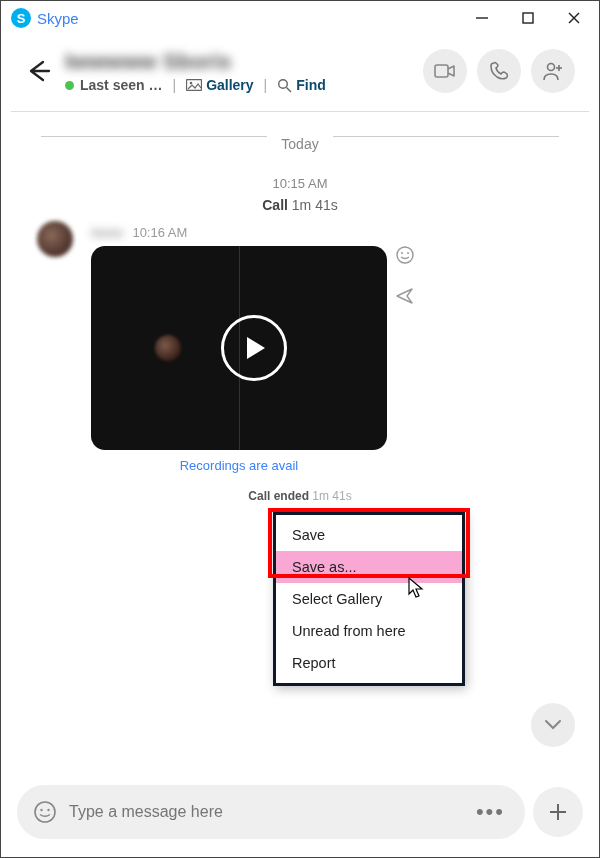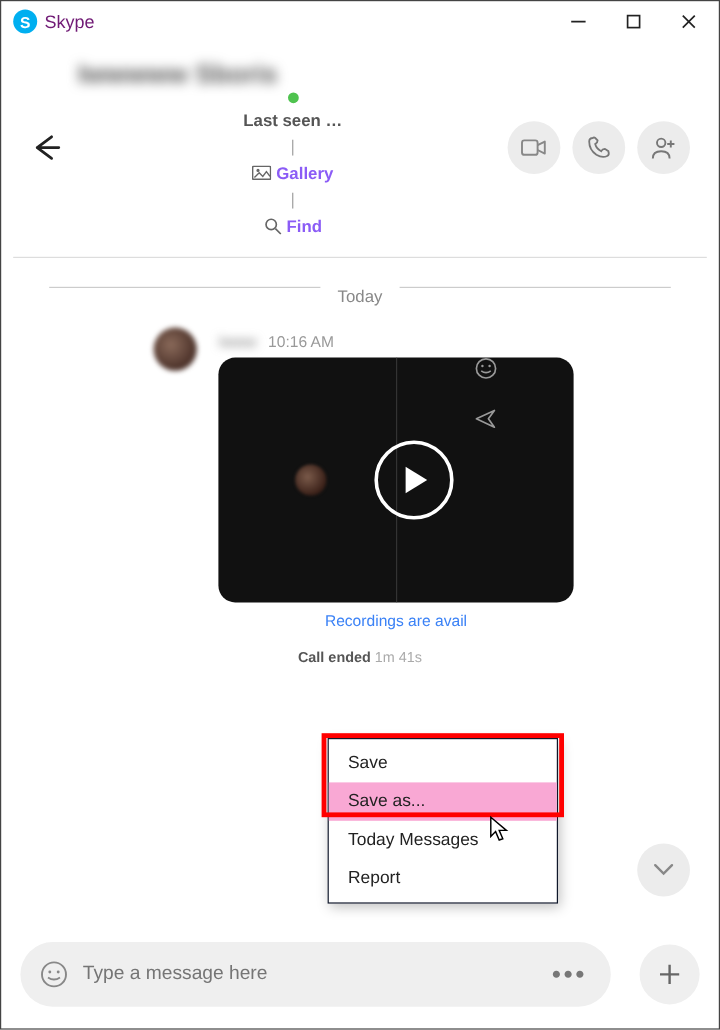--- a/index.html
+++ b/index.html
@@ -1,71 +1,71 @@
 <!DOCTYPE html>
 <html><head>
 <meta charset="utf-8">
 <style>
   * { box-sizing: border-box; margin: 0; padding: 0; font-family: -apple-system, "Segoe UI", Arial, sans-serif; }
   body { width: 600px; height: 858px; background: #fff; border: 1px solid #444; position: relative; overflow: hidden; }
   
   .titlebar { height: 34px; display: flex; align-items: center; padding: 0 10px; }
   .skype-logo { width: 20px; height: 20px; background:#00aff0; border-radius:50%; display:flex; align-items:center; justify-content:center; color:#fff; font-weight:bold; font-size:13px; margin-right:6px;}
-  .app-title { font-size: 15px; color:#701a75; }
+  .app-title { font-size: 15px; color:#3b82f6; }
   .win-controls { margin-left:auto; display:flex; gap:32px; padding-right:8px; color:#222; }
   .win-controls svg { display:block; }
 
   .header { padding: 14px 24px 14px 20px; display:flex; align-items:center; }
   .back-btn { width:34px; height:34px; display:flex; align-items:center; justify-content:center; margin-right:10px; }
   .contact-block { flex:1; }
   .contact-name { color:#555; font-size:22px; font-weight:600; filter: blur(5px); }
-  .status-line { display:flex; align-items:center; gap:6px; margin-top:2px; font-size:14px; color:#555;flex-direction:column; }
+  .status-line { display:flex; align-items:center; gap:6px; margin-top:2px; font-size:14px; color:#555; }
   .status-dot { width:9px; height:9px; background:#4fc34f; border-radius:50%; display:inline-block;}
   .status-text { color:#555; font-weight:600;}
   .sep { color:#aaa; margin:0 4px;}
-  .hdr-link { display:inline-flex; align-items:center; gap:4px; color:#8b5cf6; font-weight:600;}
+  .hdr-link { display:inline-flex; align-items:center; gap:4px; color:#0c4a6e; font-weight:600;}
 
   .hdr-actions { display:flex; gap:10px; }
   .circle-btn { width:44px; height:44px; border-radius:50%; background:#ececec; display:flex; align-items:center; justify-content:center; color:#666; }
 
   .divider { height:1px; background:#ddd; margin: 4px 10px 0 10px;}
 
   .chat { position:relative; padding: 14px 0 0 0; }
   .day-sep { display:flex; gap:14px; padding: 10px 40px; color:#888; font-size:14px;}
   .day-line { flex:1; height:1px; background:#ccc;}
 
   .call-block { text-align:center; color:#666; font-size:14px; margin-top:14px;}
   .call-block .t { color:#888; font-size:13px; margin-bottom:6px;}
   .call-bold { font-weight:600; color:#444;}
 
-  .msg-row { display:flex; padding: 12px 30px 0 36px; position:relative;justify-content:center; }
+  .msg-row { display:flex; padding: 12px 30px 0 36px; position:relative; }
   .avatar { width:36px; height:36px; border-radius:50%; background: radial-gradient(circle at 40% 40%, #8a6a5a 0%, #4a3028 70%); filter: blur(2px); margin-right:18px; margin-top:-4px;}
   .msg-meta { color:#999; font-size:13px; margin-bottom:6px;}
   .msg-name { filter: blur(4px); color:#777; margin-right:6px;}
   .video-thumb { width:296px; height:204px; background:#111; border-radius:14px; position:relative; overflow:hidden;}
   .video-thumb::before { content:""; position:absolute; left:50%; top:0; bottom:0; width:1px; background:#333; }
   .play-circle { width:66px; height:66px; border:3px solid #fff; border-radius:50%; position:absolute; left:55%; top:50%; transform:translate(-50%,-50%); display:flex; align-items:center; justify-content:center;}
   .play-triangle { width:0; height:0; border-left:18px solid #fff; border-top:11px solid transparent; border-bottom:11px solid transparent; margin-left:5px;}
   .small-avatar { width:26px; height:26px; border-radius:50%; background: radial-gradient(circle at 40% 40%, #7a5a4a 0%, #3a2018 70%); position:absolute; left:26%; top:50%; transform:translate(-50%,-50%); filter: blur(1.5px);}
   .rec-note { color:#3b82f6; font-size:13px; margin-top:8px; text-align:center; width:296px;}
 
   .msg-side-actions { position:absolute; left:394px; top:32px; display:flex; flex-direction:column; gap:18px; color:#888;}
 
   .call-ended { text-align:center; color:#555; font-size:12px; margin-top:16px;}
   .call-ended .b{ font-weight:600; }
 
-  .context-menu { position:absolute; left:272px; top:400px; width:192px; background:#fff; border:1px solid #0f172a; box-shadow: 2px 3px 10px rgba(0,0,0,0.25); padding:4px 0;}
+  .context-menu { position:absolute; left:272px; top:400px; width:192px; background:#fff; border:3px solid #0f172a; box-shadow: 2px 3px 10px rgba(0,0,0,0.25); padding:4px 0;}
   .cm-item { padding:8px 16px; font-size:14.5px; color:#222;}
   .cm-item.hover { background:#f9a8d4;}
   .red-box { position:absolute; left:267px; top:396px; width:202px; height:70px; border:4px solid #f00; pointer-events:none;}
   .cursor { position:absolute; left:406px; top:464px; pointer-events:none;}
 
   .scroll-btn { position:absolute; right:24px; bottom:110px; width:44px; height:44px; border-radius:50%; background:#ececec; display:flex; align-items:center; justify-content:center; color:#888;}
 
-  .composer { position:absolute; left:16px; right:16px; bottom:18px; display:flex; align-items:center; gap:24px;}
+  .composer { position:absolute; left:16px; right:16px; bottom:18px; display:flex; align-items:center; gap:8px;}
   .compose-box { flex:1; height:54px; background:#efefef; border-radius:28px; display:flex; align-items:center; padding:0 16px; color:#888;}
   .emoji-slot, .more-slot { display:flex; align-items:center; justify-content:center; color:#888;}
   .compose-input { flex:1; border:none; background:transparent; font-size:16px; color:#888; outline:none; margin-left:12px;}
   .dots { font-size:22px; letter-spacing:2px; color:#777; padding-right:4px;}
   .plus-btn { width:50px; height:50px; border-radius:50%; background:#efefef; display:flex; align-items:center; justify-content:center; color:#666;}
 </style>
 </head>
 <body>
 
 <div class="titlebar">
@@ -146,20 +146,27 @@
 
 <div class="divider"></div>
 
 <div class="chat">
   <div class="day-sep">
     <div class="day-line"></div>
     <span>Today</span>
     <div class="day-line"></div>
   </div>
 
+  <div class="call-block">
+    <div class="t">10:15 AM</div>
+    <div>
+      <span class="call-bold">Call</span>
+      <span>1m 41s</span>
+    </div>
+  </div>
 
   <div class="msg-row">
     <div class="avatar"></div>
     <div>
       <div class="msg-meta">
         <span class="msg-name">Iwww</span>
         <span>10:16 AM</span>
       </div>
       <div class="video-thumb">
         <div class="small-avatar"></div>
@@ -187,21 +194,22 @@
   </div>
 
   <div class="call-ended">
     <span class="b">Call ended</span>
     <span style="color:#aaa;">1m 41s</span>
   </div>
 
   <div class="context-menu">
     <div class="cm-item">Save</div>
     <div class="cm-item hover">Save as...</div>
-    <div class="cm-item">Today Messages</div>
+    <div class="cm-item">Select Gallery</div>
+    <div class="cm-item">Unread from here</div>
     <div class="cm-item">Report</div>
   </div>
   <div class="red-box"></div>
   <svg class="cursor" width="20" height="24">
     <path d="M2 2 L2 18 L6 14 L9 21 L12 20 L9 13 L15 13 Z" fill="#fff" stroke="#000" stroke-width="1.2"></path>
   </svg>
 </div>
 
 <div class="scroll-btn">
   <svg width="18" height="12">

